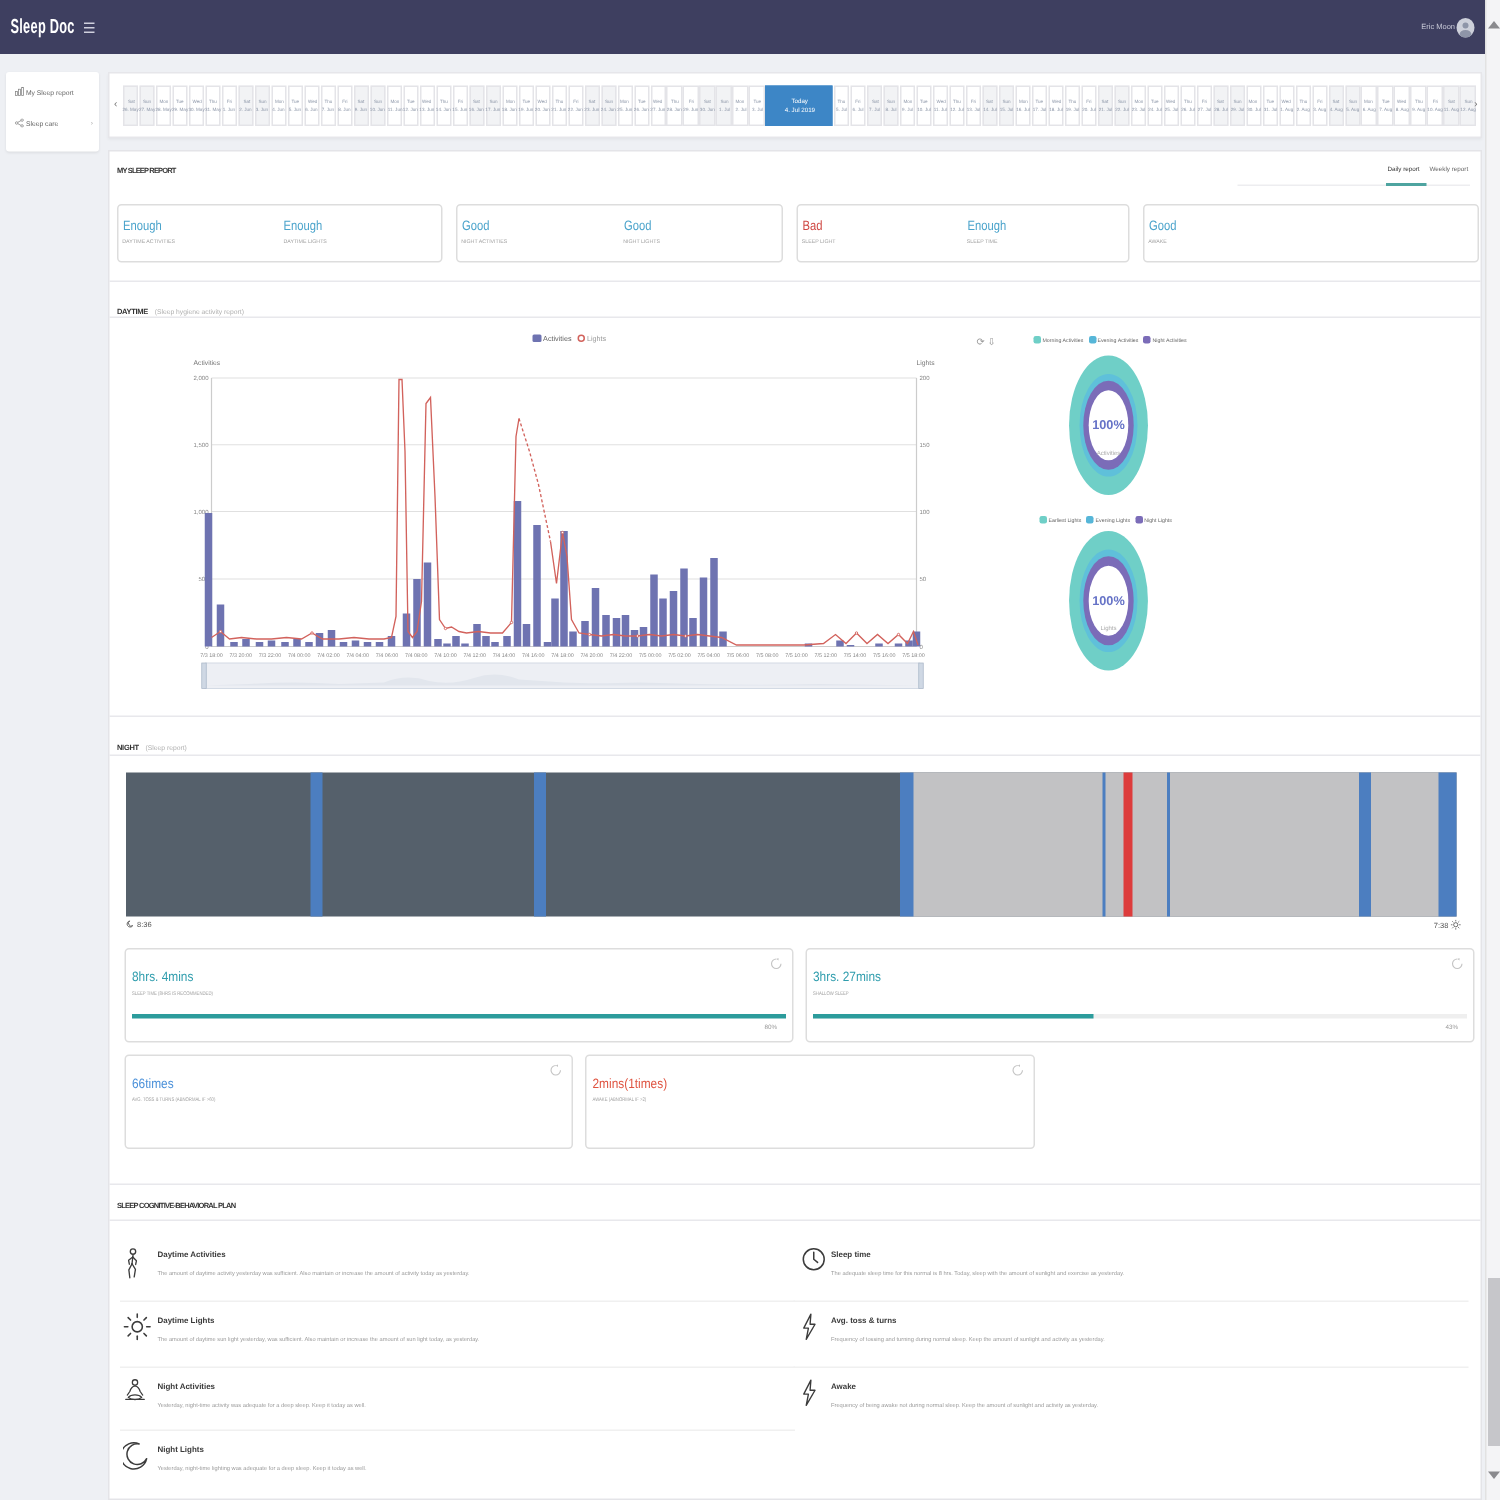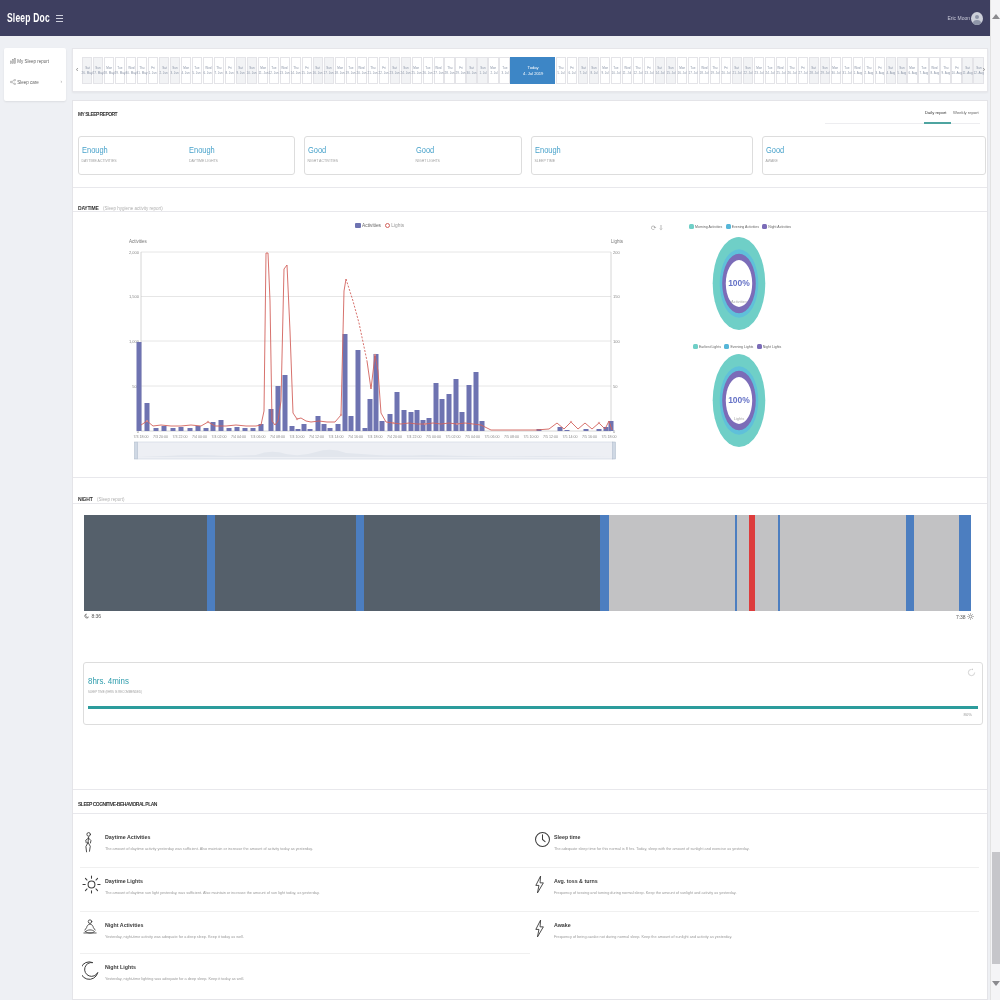--- a/index.html
+++ b/index.html
@@ -444,20 +444,24 @@
         <div class="shalf">
           <div class="sval">Good</div>
           <div class="slab">NIGHT ACTIVITIES</div>
         </div>
         <div class="shalf">
           <div class="sval">Good</div>
           <div class="slab">NIGHT LIGHTS</div>
         </div>
       </div>
     <div class="scard" style="width:222px;">
+        <div class="shalf">
+          <div class="sval bad">Bad</div>
+          <div class="slab">SLEEP LIGHT</div>
+        </div>
         <div class="shalf">
           <div class="sval">Enough</div>
           <div class="slab">SLEEP TIME</div>
         </div>
       </div>
     <div class="scard" style="width:224px;">
         <div class="shalf">
           <div class="sval">Good</div>
           <div class="slab">AWAKE</div>
         </div>
@@ -647,35 +651,63 @@
           <line x1="6" y1="9.8" x2="6" y2="11.6"></line>
           <line x1="0.4" y1="6" x2="2.2" y2="6"></line>
           <line x1="9.8" y1="6" x2="11.6" y2="6"></line>
           <line x1="2" y1="2" x2="3.3" y2="3.3"></line>
           <line x1="8.7" y1="8.7" x2="10" y2="10"></line>
           <line x1="2" y1="10" x2="3.3" y2="8.7"></line>
           <line x1="8.7" y1="3.3" x2="10" y2="2"></line>
         </g>
       </svg></div>
 
-  <div class="strow" style="top:561px;">
+  <div class="strow" style="top:531px;">
     <div class="stcard">
       <div class="stval">8hrs. 4mins</div>
         <div class="stlab">SLEEP TIME (8HRS IS RECOMMENDED)</div>
       <div class="track">
           <div class="fill" style="width:100%;"></div>
         </div>
         <div class="pct">80%</div>
       <svg class="cicon" width="9" height="9" viewBox="0 0 12 12">
           <path d="M10.2,6 A4.2,4.2 0 1 1 6,1.8" fill="none" stroke="#c4c4c4" stroke-width="1"></path>
           <path d="M6,1.8 L8,0.8 L8,3 Z" fill="#c4c4c4"></path>
         </svg>
     </div>
+    <div class="stcard">
+      <div class="stval">3hrs. 27mins</div>
+        <div class="stlab">SHALLOW SLEEP</div>
+      <div class="track">
+          <div class="fill" style="width:43%;"></div>
+        </div>
+        <div class="pct">43%</div>
+      <svg class="cicon" width="9" height="9" viewBox="0 0 12 12">
+          <path d="M10.2,6 A4.2,4.2 0 1 1 6,1.8" fill="none" stroke="#c4c4c4" stroke-width="1"></path>
+          <path d="M6,1.8 L8,0.8 L8,3 Z" fill="#c4c4c4"></path>
+        </svg>
+    </div>
   </div>
   <div class="strow" style="top:602px; height:60px;">
+    <div class="stcard">
+      <div class="stval" style="color:#4a90d9;">66times</div>
+        <div class="stlab">AVG. TOSS &amp; TURNS (ABNORMAL IF &gt;60)</div>
+      <svg class="cicon" width="9" height="9" viewBox="0 0 12 12">
+          <path d="M10.2,6 A4.2,4.2 0 1 1 6,1.8" fill="none" stroke="#c4c4c4" stroke-width="1"></path>
+          <path d="M6,1.8 L8,0.8 L8,3 Z" fill="#c4c4c4"></path>
+        </svg>
+    </div>
+    <div class="stcard">
+      <div class="stval" style="color:#df5340;">2mins(1times)</div>
+        <div class="stlab">AWAKE (ABNORMAL IF &gt;2)</div>
+      <svg class="cicon" width="9" height="9" viewBox="0 0 12 12">
+          <path d="M10.2,6 A4.2,4.2 0 1 1 6,1.8" fill="none" stroke="#c4c4c4" stroke-width="1"></path>
+          <path d="M6,1.8 L8,0.8 L8,3 Z" fill="#c4c4c4"></path>
+        </svg>
+    </div>
     <div style="flex:1;"></div>
   </div>
 
   <div class="divider" style="top:688px;"></div>
 
   <div class="sectitle" style="position:absolute; left:5px; top:700px; letter-spacing:-0.5px;">SLEEP COGNITIVE-BEHAVIORAL PLAN</div>
 <div class="divider" style="top:712px; left:0;"></div>
     <div class="plan-item" style="left:9px; top:730px;"><svg width="13" height="23" viewBox="0 0 16 26">
         <g fill="none" stroke="#3c3c3c" stroke-width="1.1" stroke-linecap="round" stroke-linejoin="round">
           <circle cx="8.2" cy="3" r="2.2"></circle>

